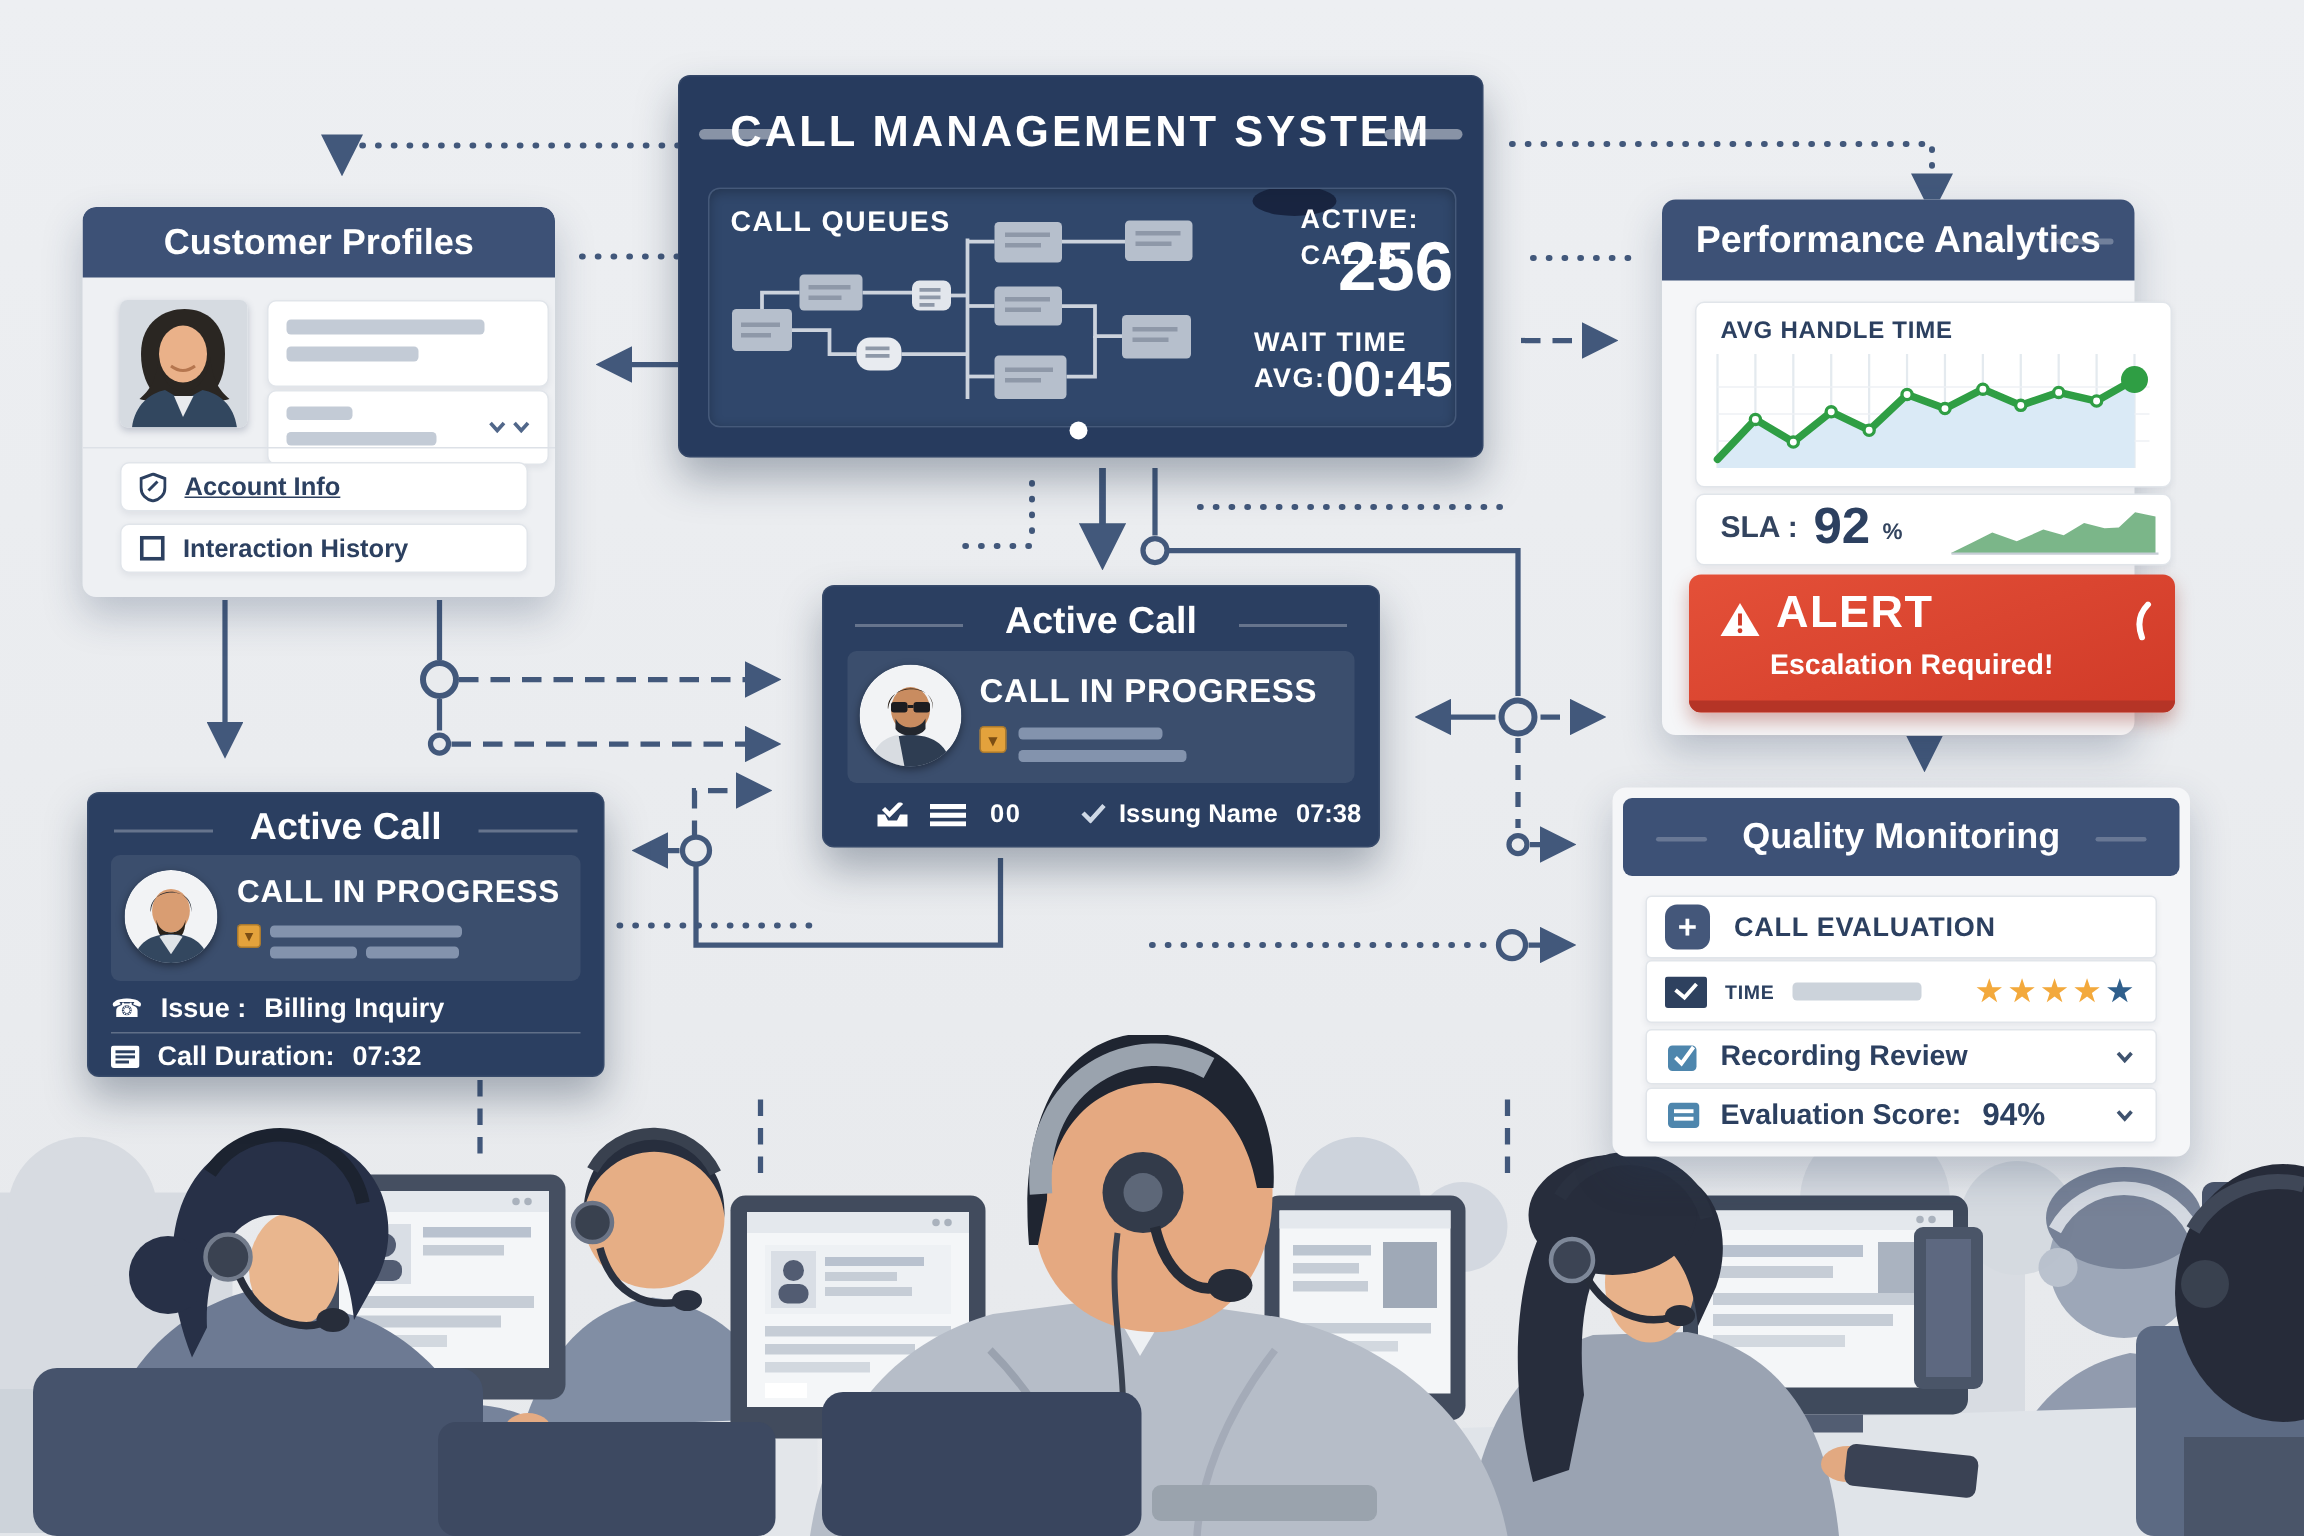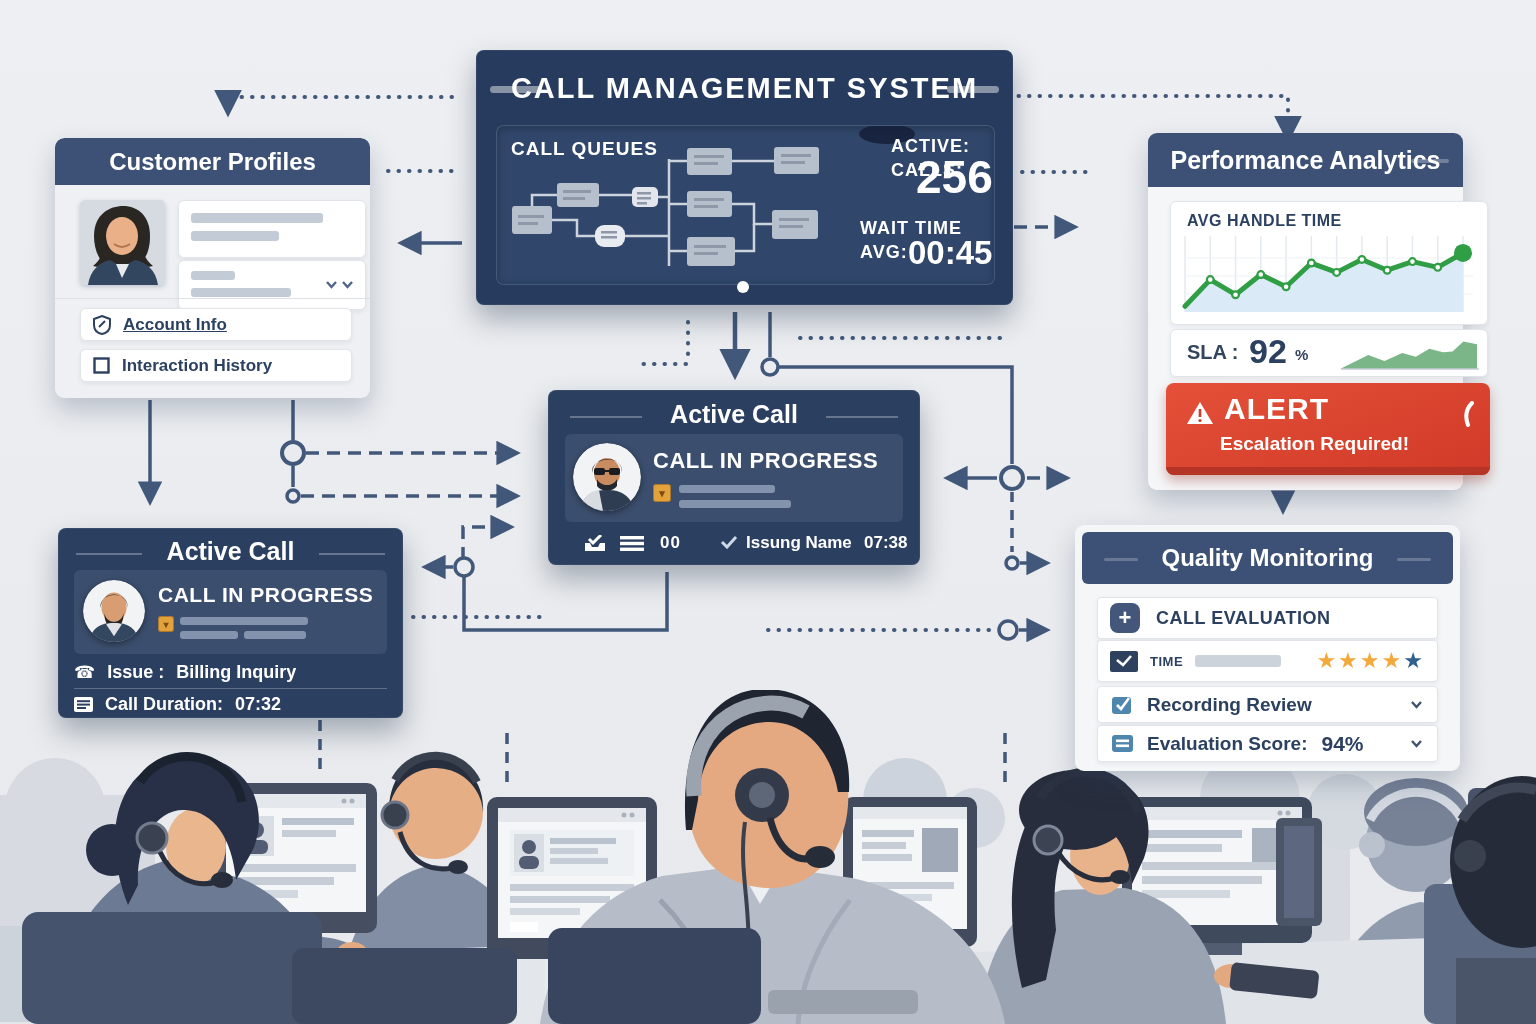--- a/index.html
+++ b/index.html
@@ -232,21 +232,21 @@
       <path stroke-dasharray="0.5 10" stroke-linecap="round" stroke-width="4" d="M688 322 V358"></path>
       <path stroke-dasharray="0.5 10" stroke-linecap="round" stroke-width="4" d="M686 364 H642"></path>
       <path stroke-dasharray="0.5 10" stroke-linecap="round" stroke-width="4" d="M800 338 H1002"></path>
       <path d="M1283 492 V510" marker-end="url(#ah)"></path>
       <path stroke-dasharray="11 8" d="M320 720 V770"></path>
       <path stroke-dasharray="11 8" d="M507 733 V790"></path>
       <path stroke-dasharray="11 8" d="M1005 733 V788"></path>
     </g>
   </svg>
 
-  <div class="abs navy-panel" style="left:476px;top:50px;width:537px;height:255px;z-index:2;background:#273b5e;">
+  <div class="abs navy-panel" style="left:452px;top:50px;width:537px;height:255px;z-index:2;background:#273b5e;">
     <div class="abs title-dash" style="left:14px;top:36px;width:52px;height:7px;"></div>
     <div class="abs title-dash" style="right:14px;top:36px;width:52px;height:7px;"></div>
     <div class="abs" style="left:0;top:22px;width:100%;text-align:center;color:#fff;font-size:29px;font-weight:bold;letter-spacing:2px;">CALL MANAGEMENT SYSTEM</div>
 
     <div class="abs" style="left:20px;top:75px;width:497px;height:158px;background:#30476b;border:1px solid rgba(255,255,255,.1);border-radius:8px;box-shadow:inset 0 2px 8px rgba(0,0,0,.25);">
       <div class="abs" style="left:14px;top:12px;color:#fff;font-size:19px;font-weight:bold;letter-spacing:1px;">CALL QUEUES</div>
       <svg class="abs" style="left:0;top:0" width="497" height="158" viewBox="0 0 497 158">
         <ellipse cx="390" cy="8" rx="28" ry="10" fill="#141f38" opacity=".85"></ellipse>
         <g stroke="#ccd3dd" stroke-width="2.5" fill="none">
           <path d="M35 80 V69 H60"></path>
@@ -346,21 +346,21 @@
       <span class="row-label">Account Info</span>
     </div>
     <div class="abs whitecard" style="left:25px;top:211px;width:272px;height:33px;display:flex;align-items:center;gap:12px;padding-left:12px;box-sizing:border-box;">
       <svg width="17" height="17" viewBox="0 0 17 17">
         <rect x="1.5" y="1.5" width="14" height="14" fill="none" stroke="#2c4060" stroke-width="2.4"></rect>
       </svg>
       <span class="row-label">Interaction History</span>
     </div>
   </div>
 
-  <div class="abs light-panel" style="left:1148px;top:133px;width:315px;height:357px;z-index:2;">
+  <div class="abs light-panel" style="left:1108px;top:133px;width:315px;height:357px;z-index:2;">
     <div class="panel-header" style="height:54px;font-size:25px;border-radius:9px 9px 0 0;position:relative;">
       <span>Performance Analytics</span>
       <span class="title-dash" style="position:absolute;right:14px;top:26px;width:38px;height:4px;opacity:.6;"></span>
     </div>
     <div class="abs whitecard" style="left:22px;top:68px;width:316px;height:122px;">
       <div class="abs" style="left:16px;top:10px;font-size:16px;font-weight:bold;color:#2c4060;letter-spacing:.5px;">AVG HANDLE TIME</div>
       <svg id="handle-chart" class="abs" style="left:8px;top:32px;" width="300" height="84" viewBox="0 0 300 84">
           <line x1="6" y1="2" x2="6" y2="78" stroke="#e4eaef" stroke-width="1.5"></line>
           <line x1="31.272727272727273" y1="2" x2="31.272727272727273" y2="78" stroke="#e4eaef" stroke-width="1.5"></line>
           <line x1="56.54545454545455" y1="2" x2="56.54545454545455" y2="78" stroke="#e4eaef" stroke-width="1.5"></line>

